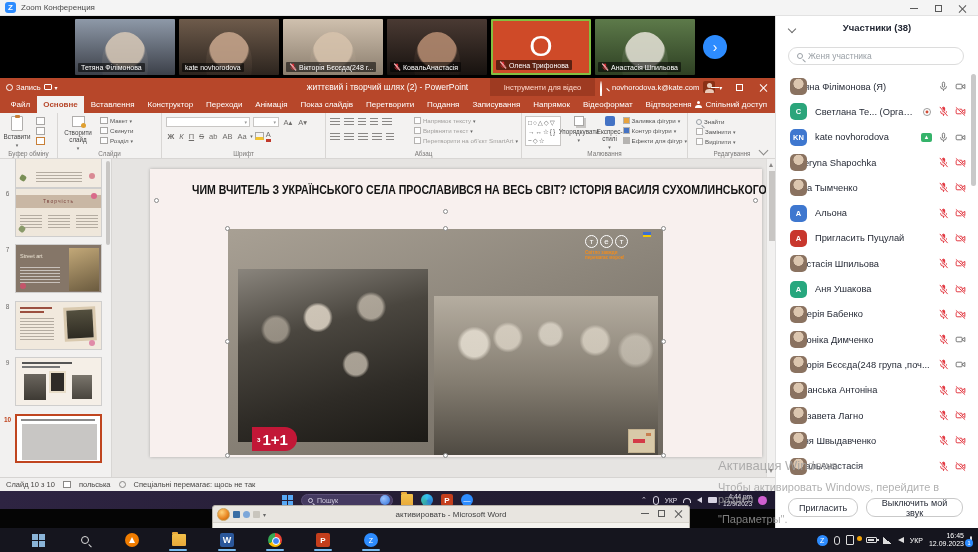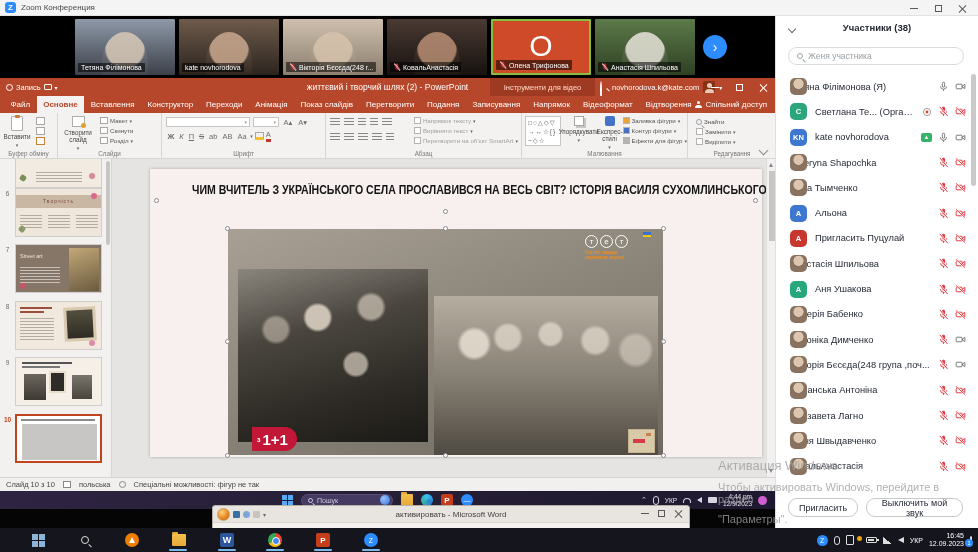--- a/index.html
+++ b/index.html
@@ -641,21 +641,21 @@
           <span class="arr dn"></span>
       </div>
     </div>
 
 
     <div id="status-bar">
       <span>Слайд 10 з 10</span>
       <span class="page-ic"></span>
       <span>польська</span>
       <span class="acc-ic"></span>
-      <span>Спеціальні можливості: фігур не так</span>
+      <span>Спеціальні перемагає: щось не так</span>
     </div>
   </section>
 
   <div id="shared-taskbar" class="abs">
     <span id="win11-start">
         <span></span>
         <span></span>
         <span></span>
         <span></span>
       </span>

